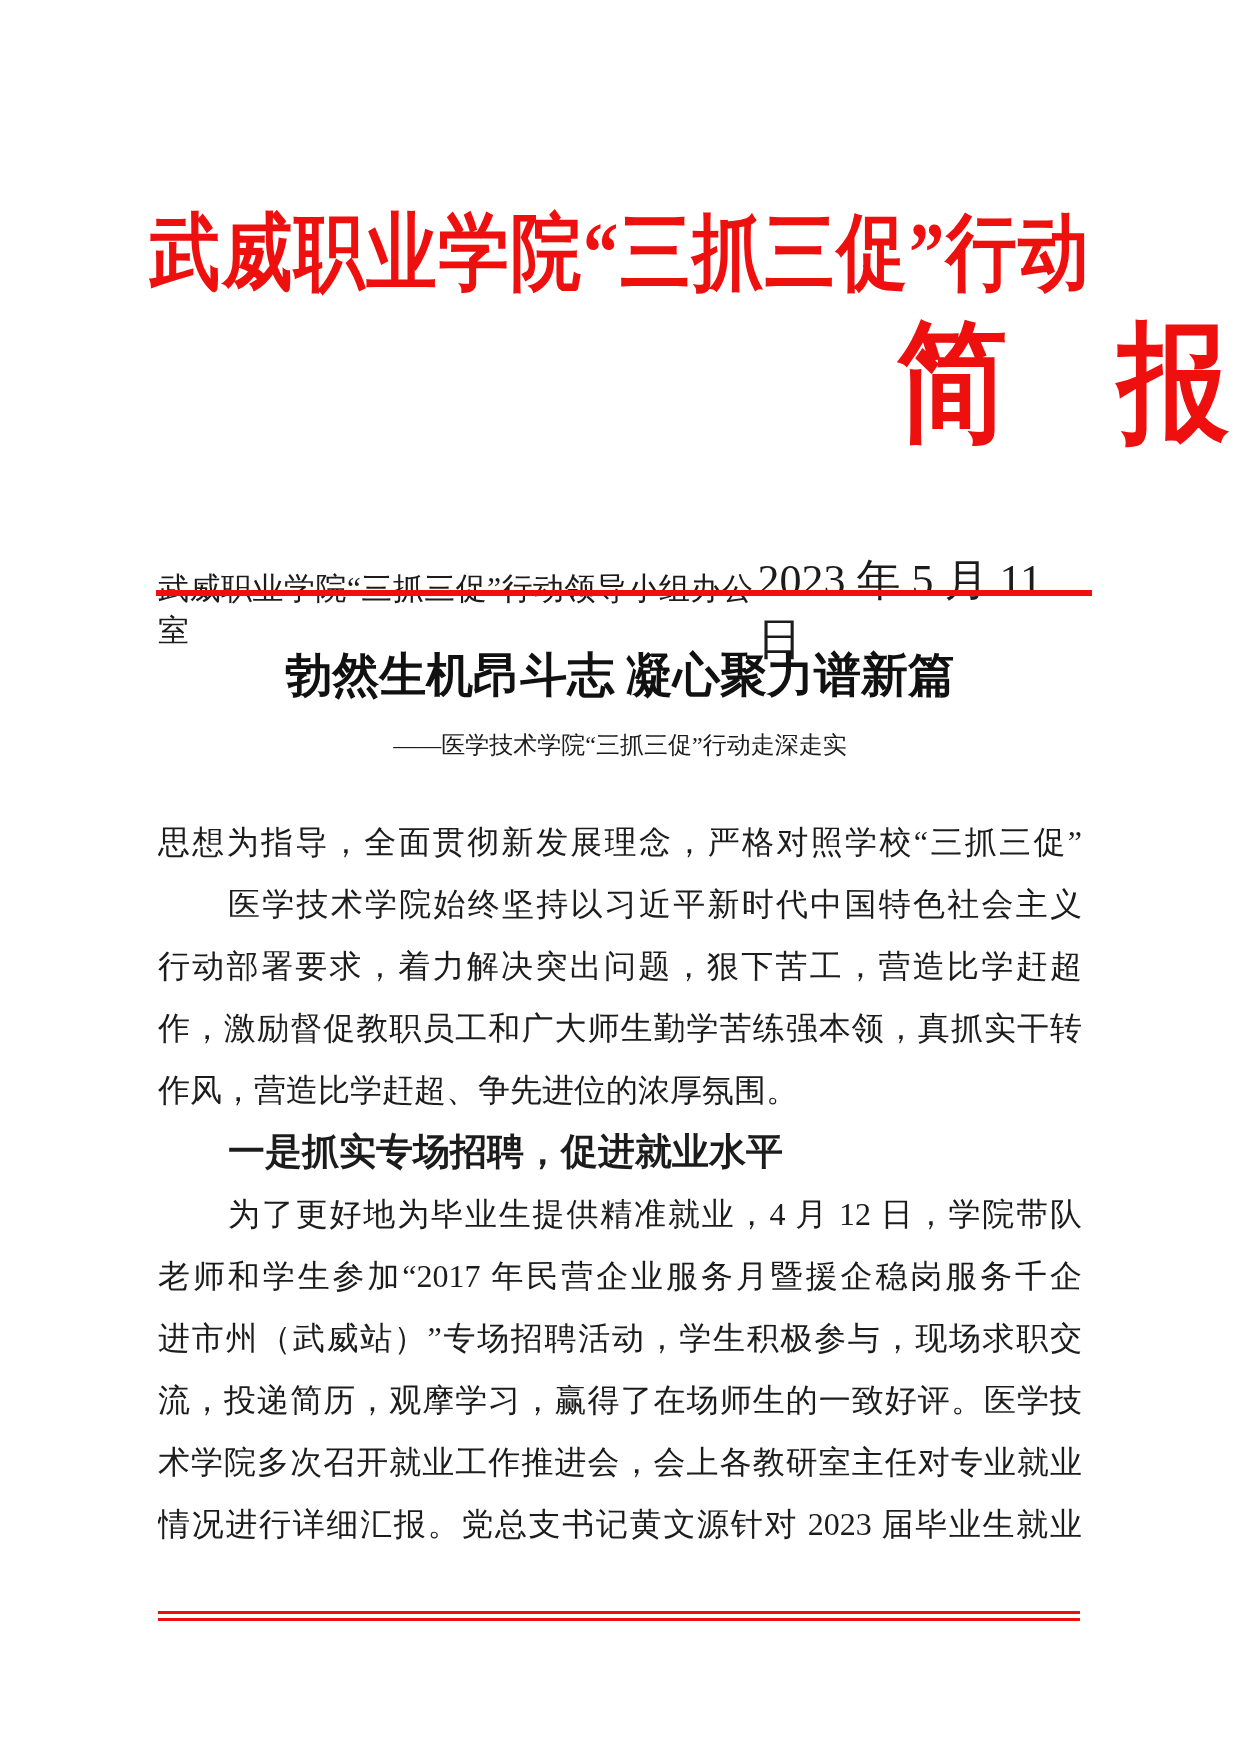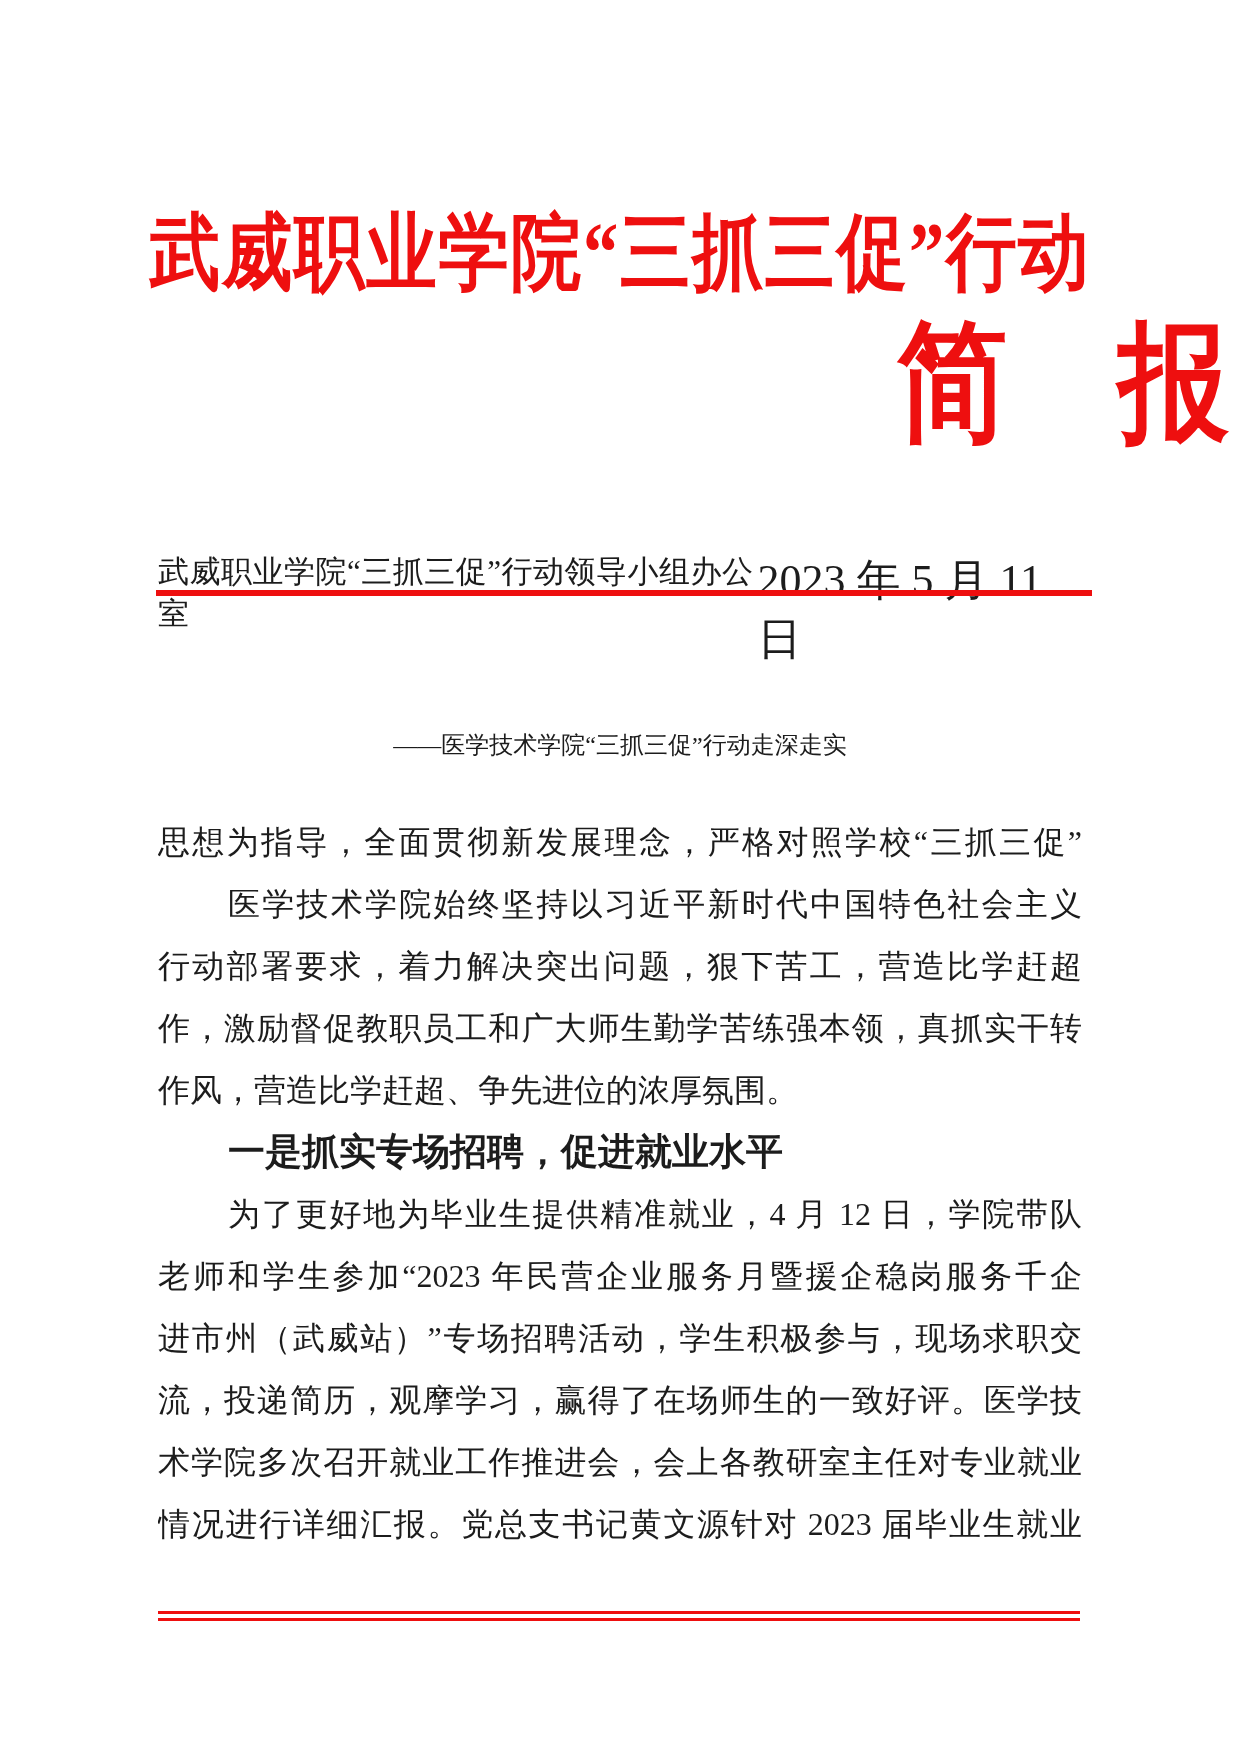--- a/index.html
+++ b/index.html
@@ -35,21 +35,21 @@
     font-size:130px; line-height:130px;
     transform:scaleX(0.85); transform-origin:50% 50%;
   }
   .issue-line{
     position:absolute; top:477px; left:0; width:1240px;
     text-align:center; font-size:37px; font-weight:600;
     letter-spacing:7px; color:var(--ink);
   }
   .meta-row{
     position:absolute; top:551px; left:158px; width:924px;
-    display:flex; justify-content:space-between; align-items:flex-start;
+    display:flex; justify-content:space-between; align-items:center;
     font-size:31px; color:var(--ink);
   }
   .meta-row .office{letter-spacing:0.5px;}
   .meta-row .date{font-size:44px;}
   .header-rule{
     position:absolute; top:590px; left:156px; width:936px; height:6px;
     background:var(--red);
   }
   
   .article-title{
@@ -95,32 +95,33 @@
   </div>
 
 
   <div class="meta-row">
     <span class="office">武威职业学院“三抓三促”行动领导小组办公室</span>
     <span class="date">2023 年 5 月 11 日</span>
   </div>
 
   <div class="header-rule"></div>
 
+  <div class="article-title">勃然生机昂斗志 凝心聚力谱新篇</div>
 
   <div class="article-subtitle">——医学技术学院“三抓三促”行动走深走实</div>
 
   <div class="body-text">
     <div class="bline">思想为指导，全面贯彻新发展理念，严格对照学校“三抓三促”</div>
     <div class="bline indent">医学技术学院始终坚持以习近平新时代中国特色社会主义</div>
     <div class="bline">行动部署要求，着力解决突出问题，狠下苦工，营造比学赶超</div>
     <div class="bline">作，激励督促教职员工和广大师生勤学苦练强本领，真抓实干转</div>
     <div class="bline endline">作风，营造比学赶超、争先进位的浓厚氛围。</div>
     <div class="bline heading">一是抓实专场招聘，促进就业水平</div>
     <div class="bline indent">为了更好地为毕业生提供精准就业，4 月 12 日，学院带队</div>
-    <div class="bline">老师和学生参加“2023 年民营企业服务月暨援企稳岗服务千企</div>
+    <div class="bline">老师和学生参加“2017 年民营企业服务月暨援企稳岗服务千企</div>
     <div class="bline">进市州（武威站）”专场招聘活动，学生积极参与，现场求职交</div>
     <div class="bline">流，投递简历，观摩学习，赢得了在场师生的一致好评。医学技</div>
     <div class="bline">术学院多次召开就业工作推进会，会上各教研室主任对专业就业</div>
     <div class="bline">情况进行详细汇报。党总支书记黄文源针对 2023 届毕业生就业</div>
   </div>
 
   <div class="footer-rules">
     <div class="frule"></div>
     <div class="frule"></div>
   </div>

